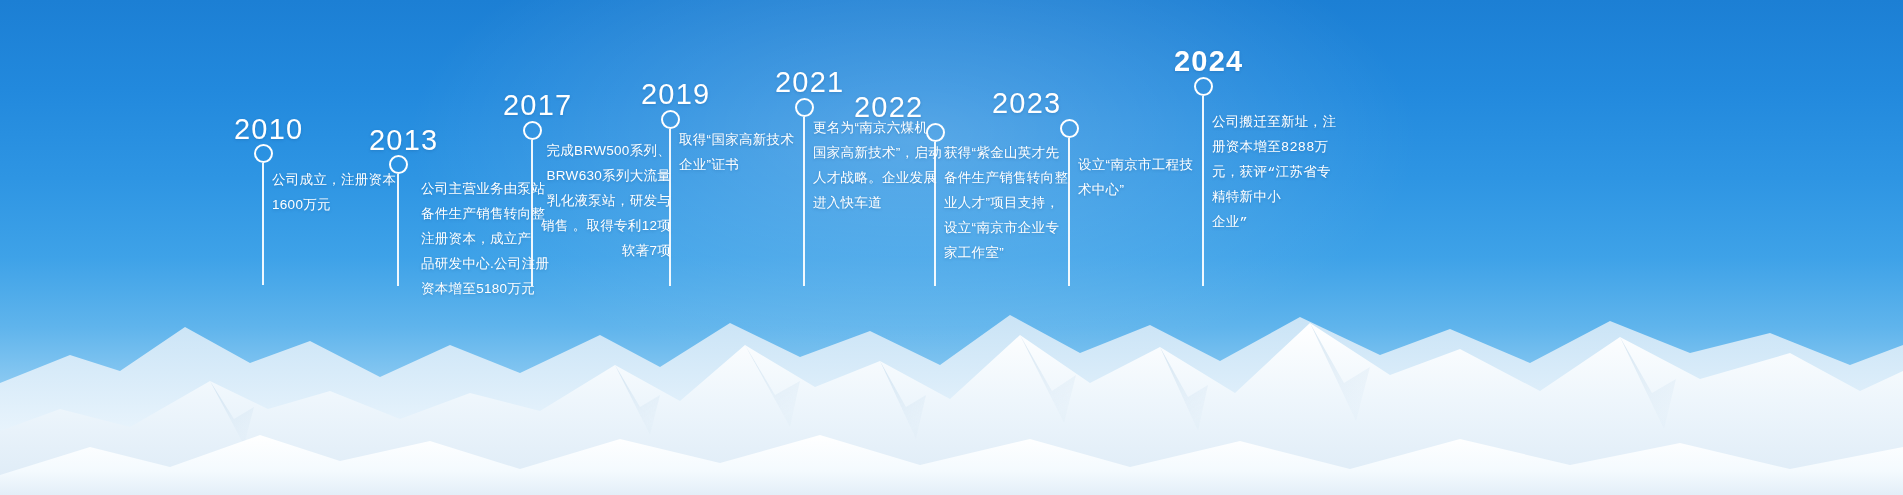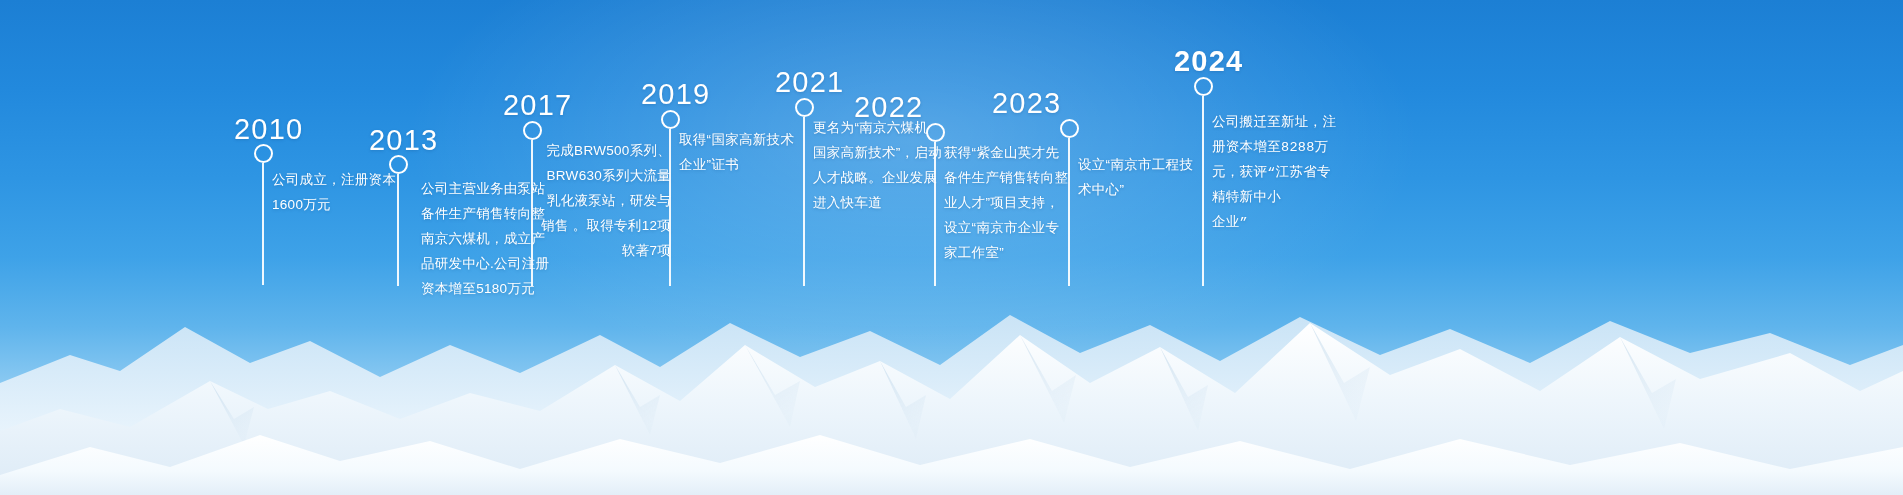--- a/index.html
+++ b/index.html
@@ -148,21 +148,21 @@
         <div>1600万元</div>
       </div>
     </div>
     <div class="tl-item">
       <div class="tl-year" style="left: 369px; top: 124px; text-align: right;">2013</div>
       <div class="tl-dot" style="left: 389px; top: 155px;"></div>
       <div class="tl-stem" style="left: 397.4px; top: 174px; height: 112px;"></div>
       <div class="tl-desc" style="left: 407px; top: 176px; margin-left: 14px;">
         <div>公司主营业务由泵站</div>
         <div>备件生产销售转向整</div>
-        <div>南京六煤机，成立产</div>
+        <div>注册资本，成立产</div>
         <div>品研发中心.公司注册</div>
         <div>资本增至5180万元</div>
       </div>
     </div>
     <div class="tl-item">
       <div class="tl-year" style="left: 503px; top: 89px;">2017</div>
       <div class="tl-dot" style="left: 523px; top: 121px;"></div>
       <div class="tl-stem" style="left: 531.4px; top: 140px; height: 146px;"></div>
       <div class="tl-desc" style="left: 541px; top: 138px; text-align: right;">
         <div>完成BRW500系列、</div>

